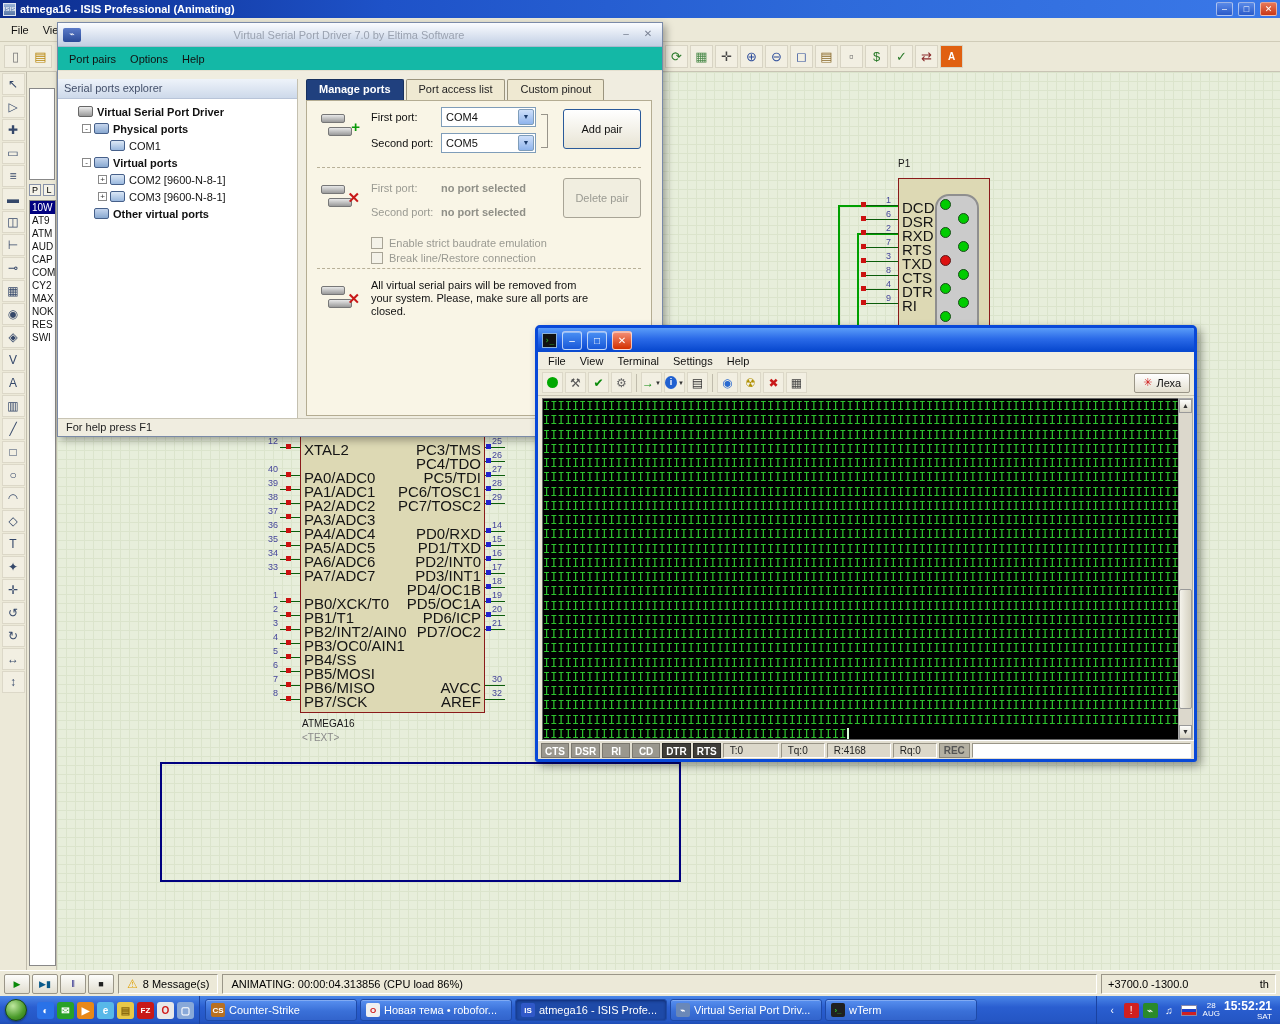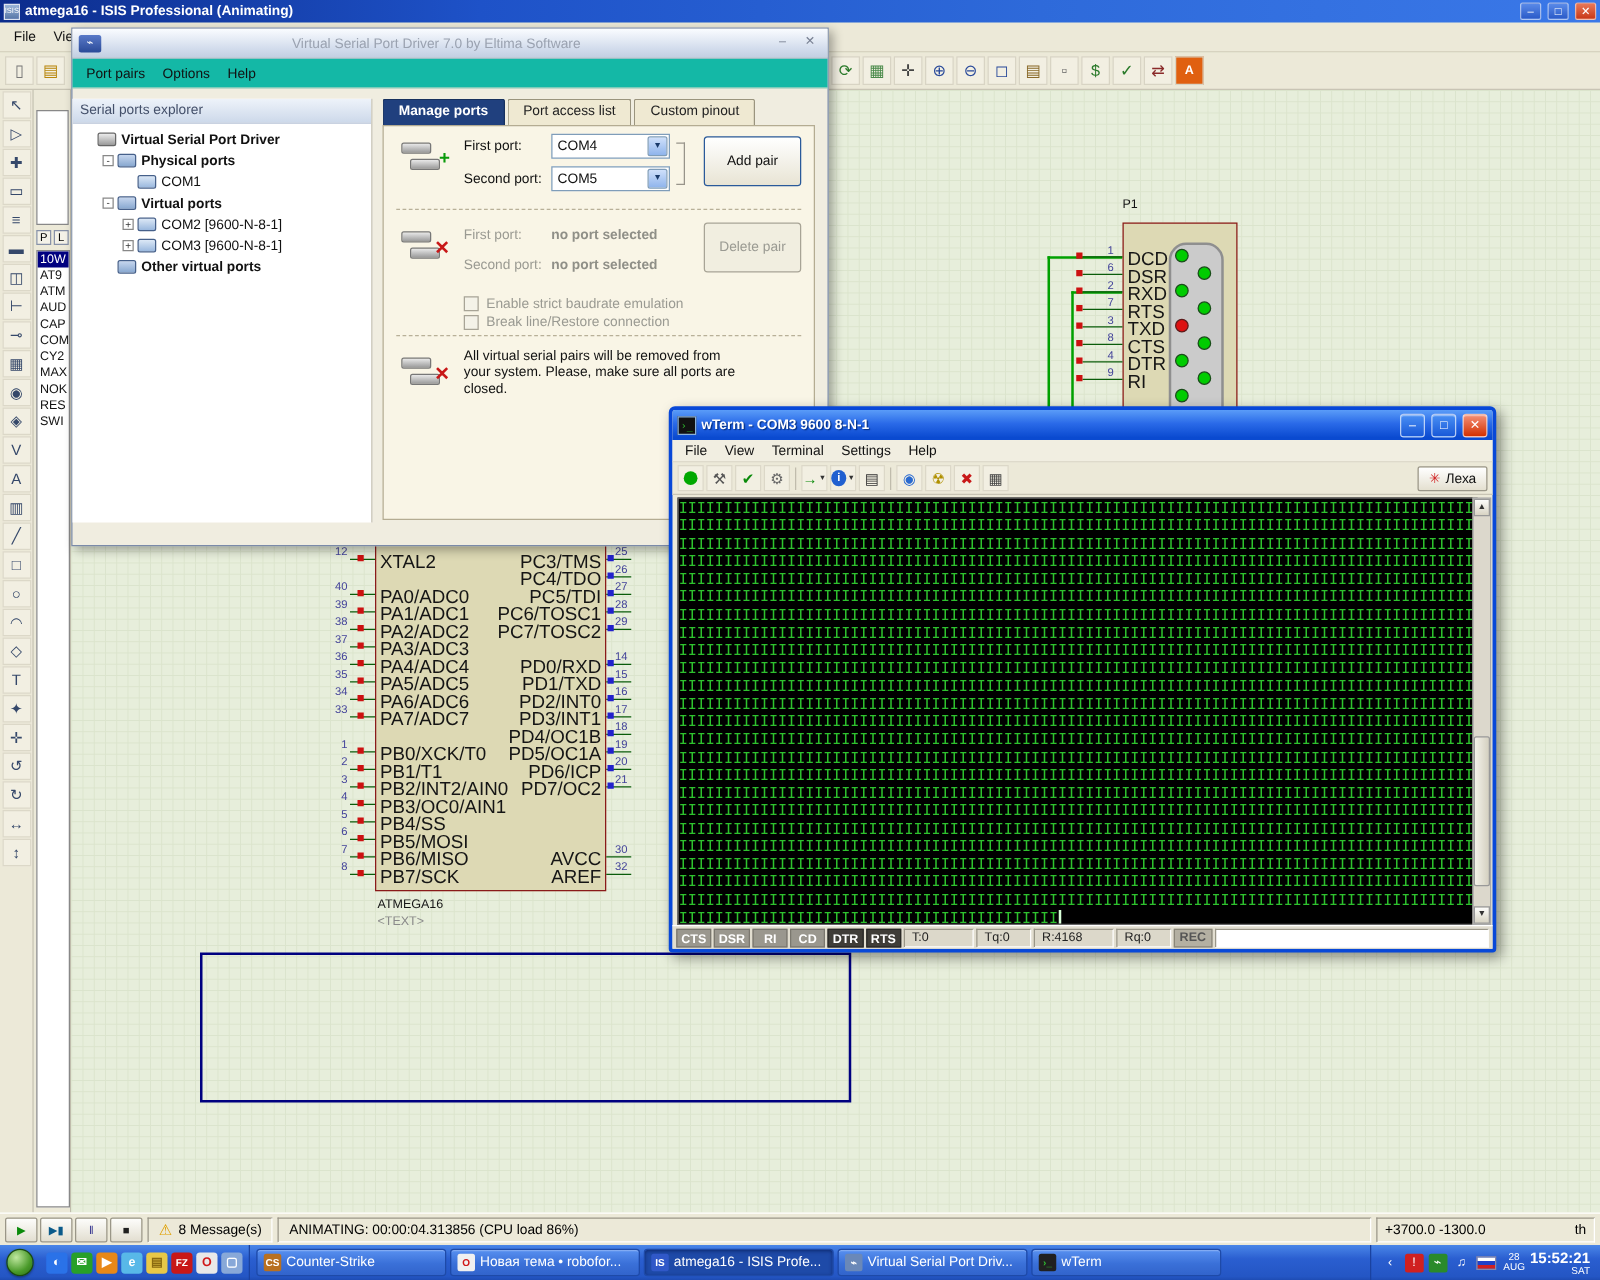--- a/index.html
+++ b/index.html
@@ -554,26 +554,26 @@
       <div class="vsec" style="height:70px">
         <div class="picon">
           <span class="plugbar b1"></span>
           <span class="plugbar b2"></span>
           <span class="pmark red">✕</span>
         </div>
         <div class="vnote">All virtual serial pairs will be removed from your system. Please, make sure all ports are closed.</div>
       </div>
     </div>
 
+    <div class="vspd-status">For help press F1</div>
   </div>
 
   <div class="wterm">
     <div class="wterm-titlebar">
       <div class="wterm-icon">›_</div>
-      <div class="wterm-title">wTerm - COM3 9600 8-N-1</div>
       <div class="xp-btn">–</div>
       <div class="xp-btn">□</div>
       <div class="xp-btn close">✕</div>
     </div>
     <div id="wterm-menus" class="wterm-menubar">
         <span class="menu-item">File</span>
         <span class="menu-item">View</span>
         <span class="menu-item">Terminal</span>
         <span class="menu-item">Settings</span>
         <span class="menu-item">Help</span>

